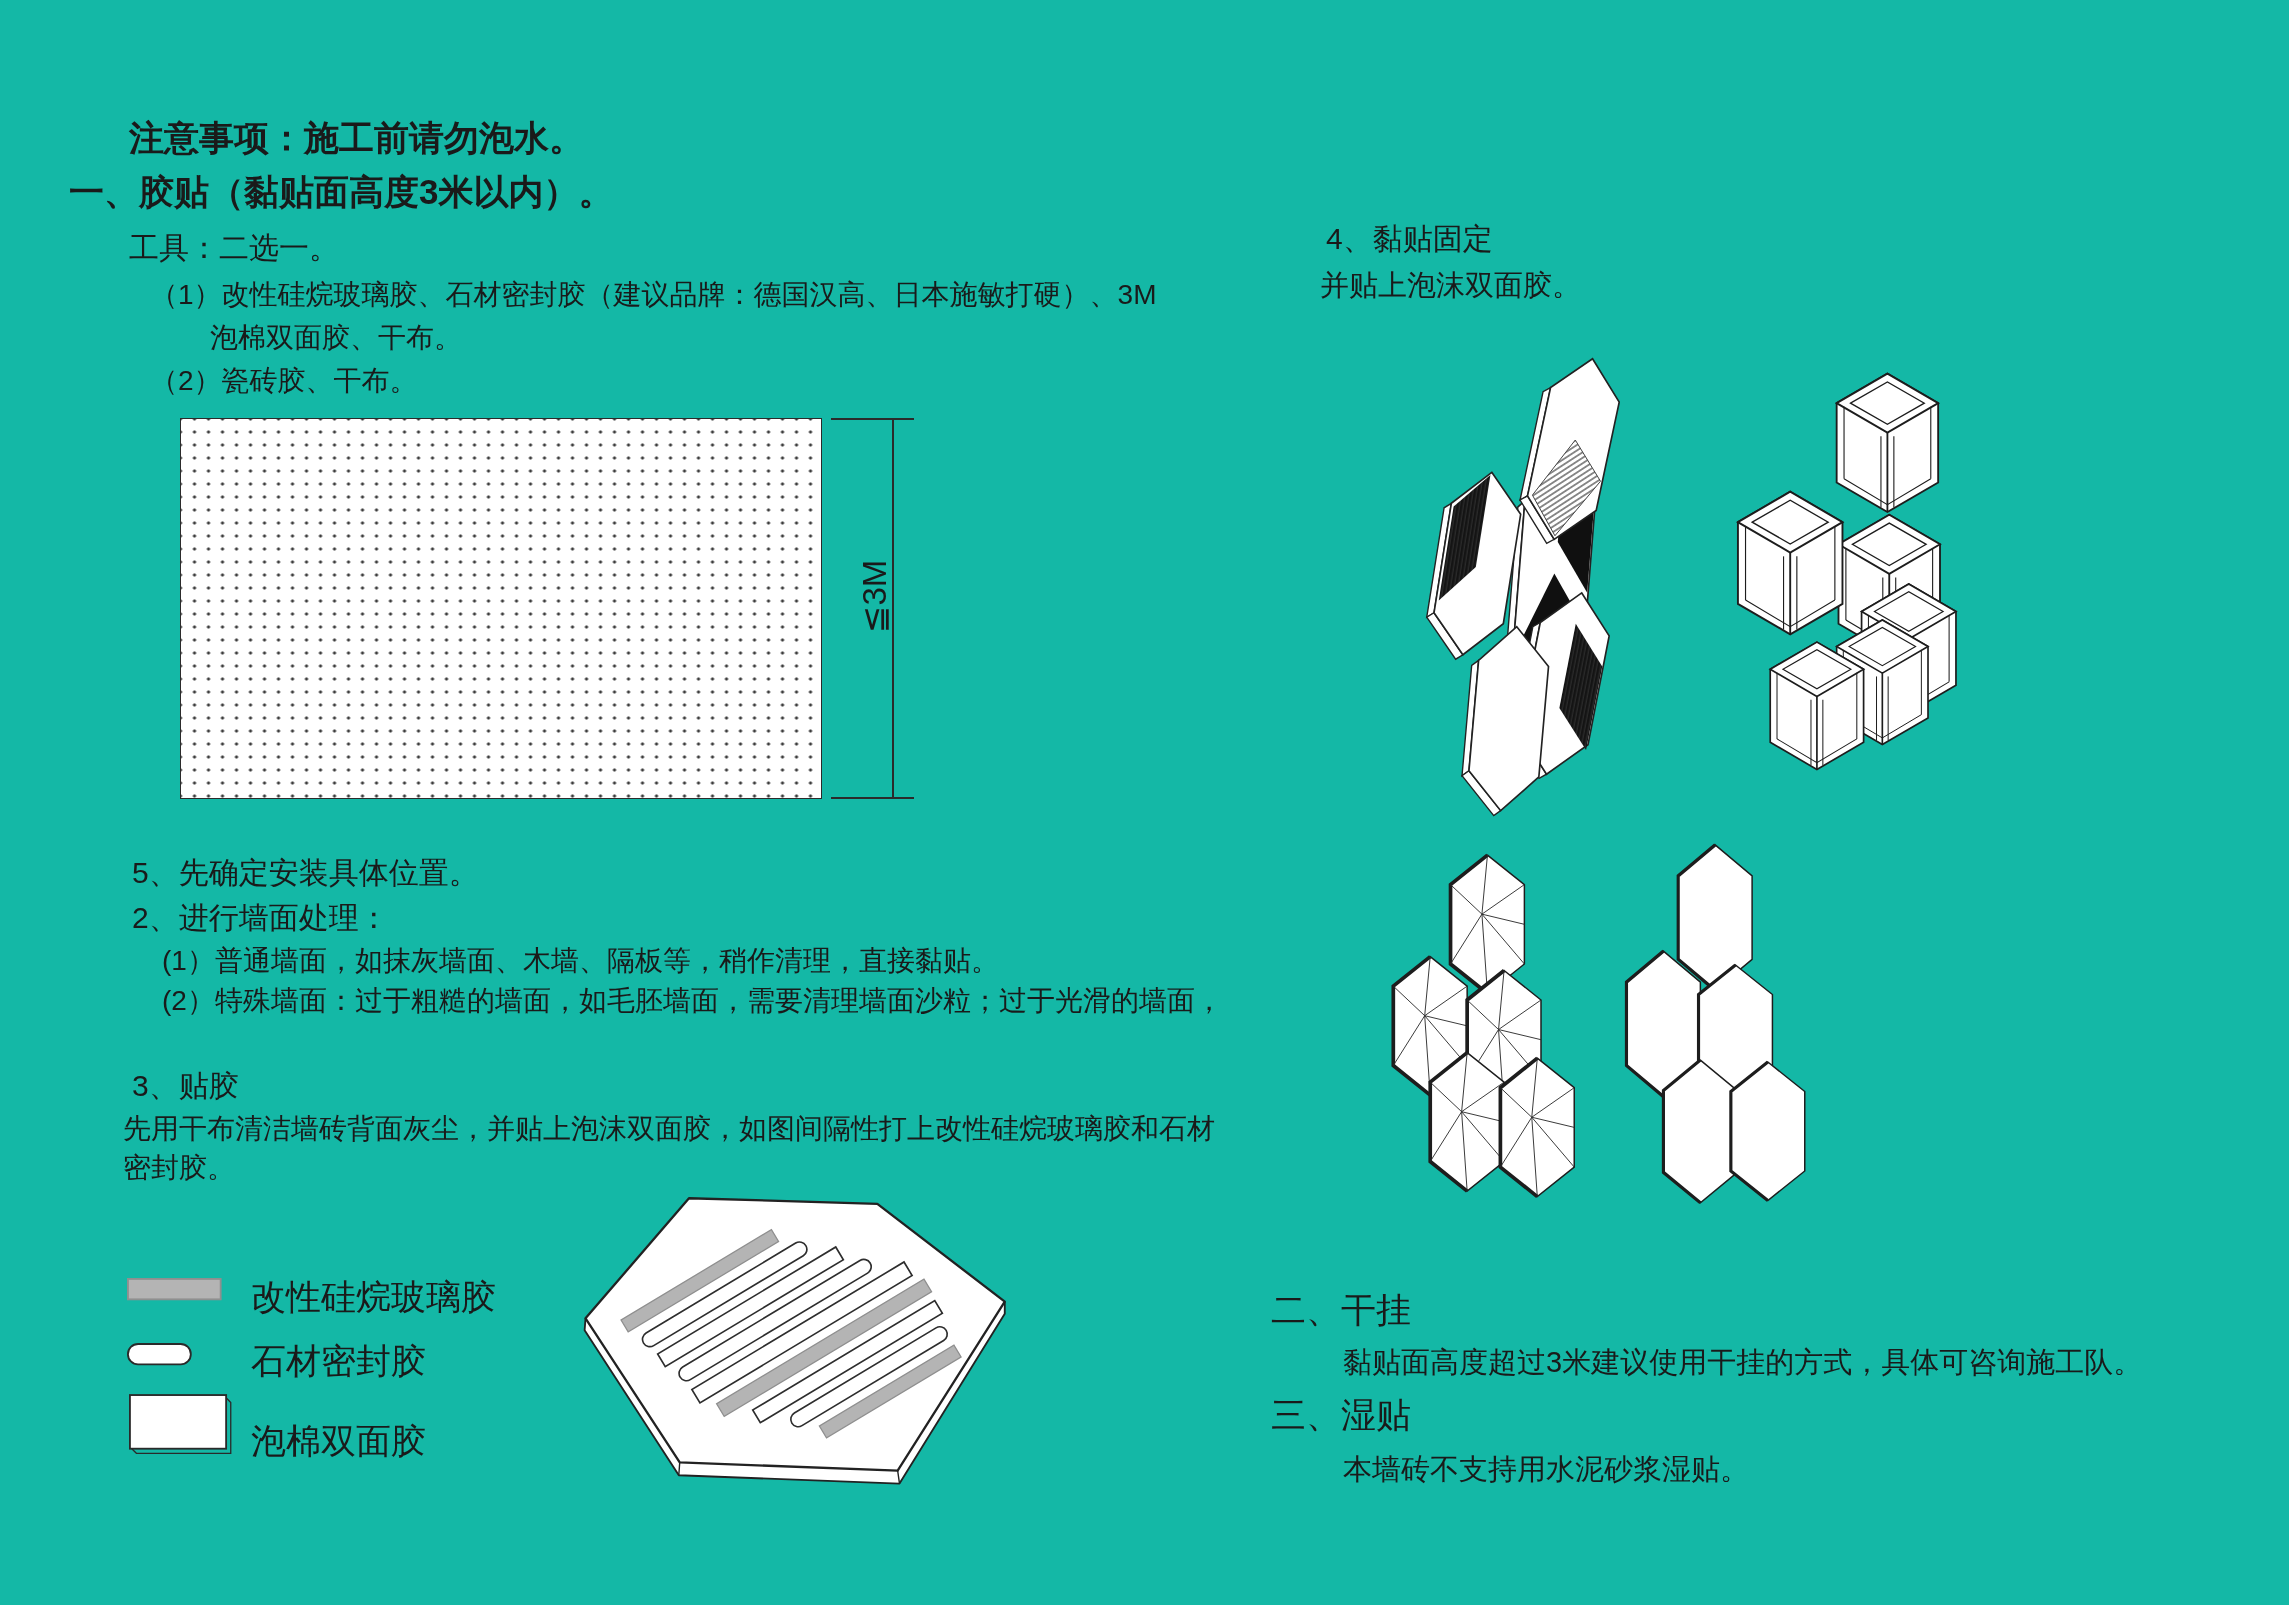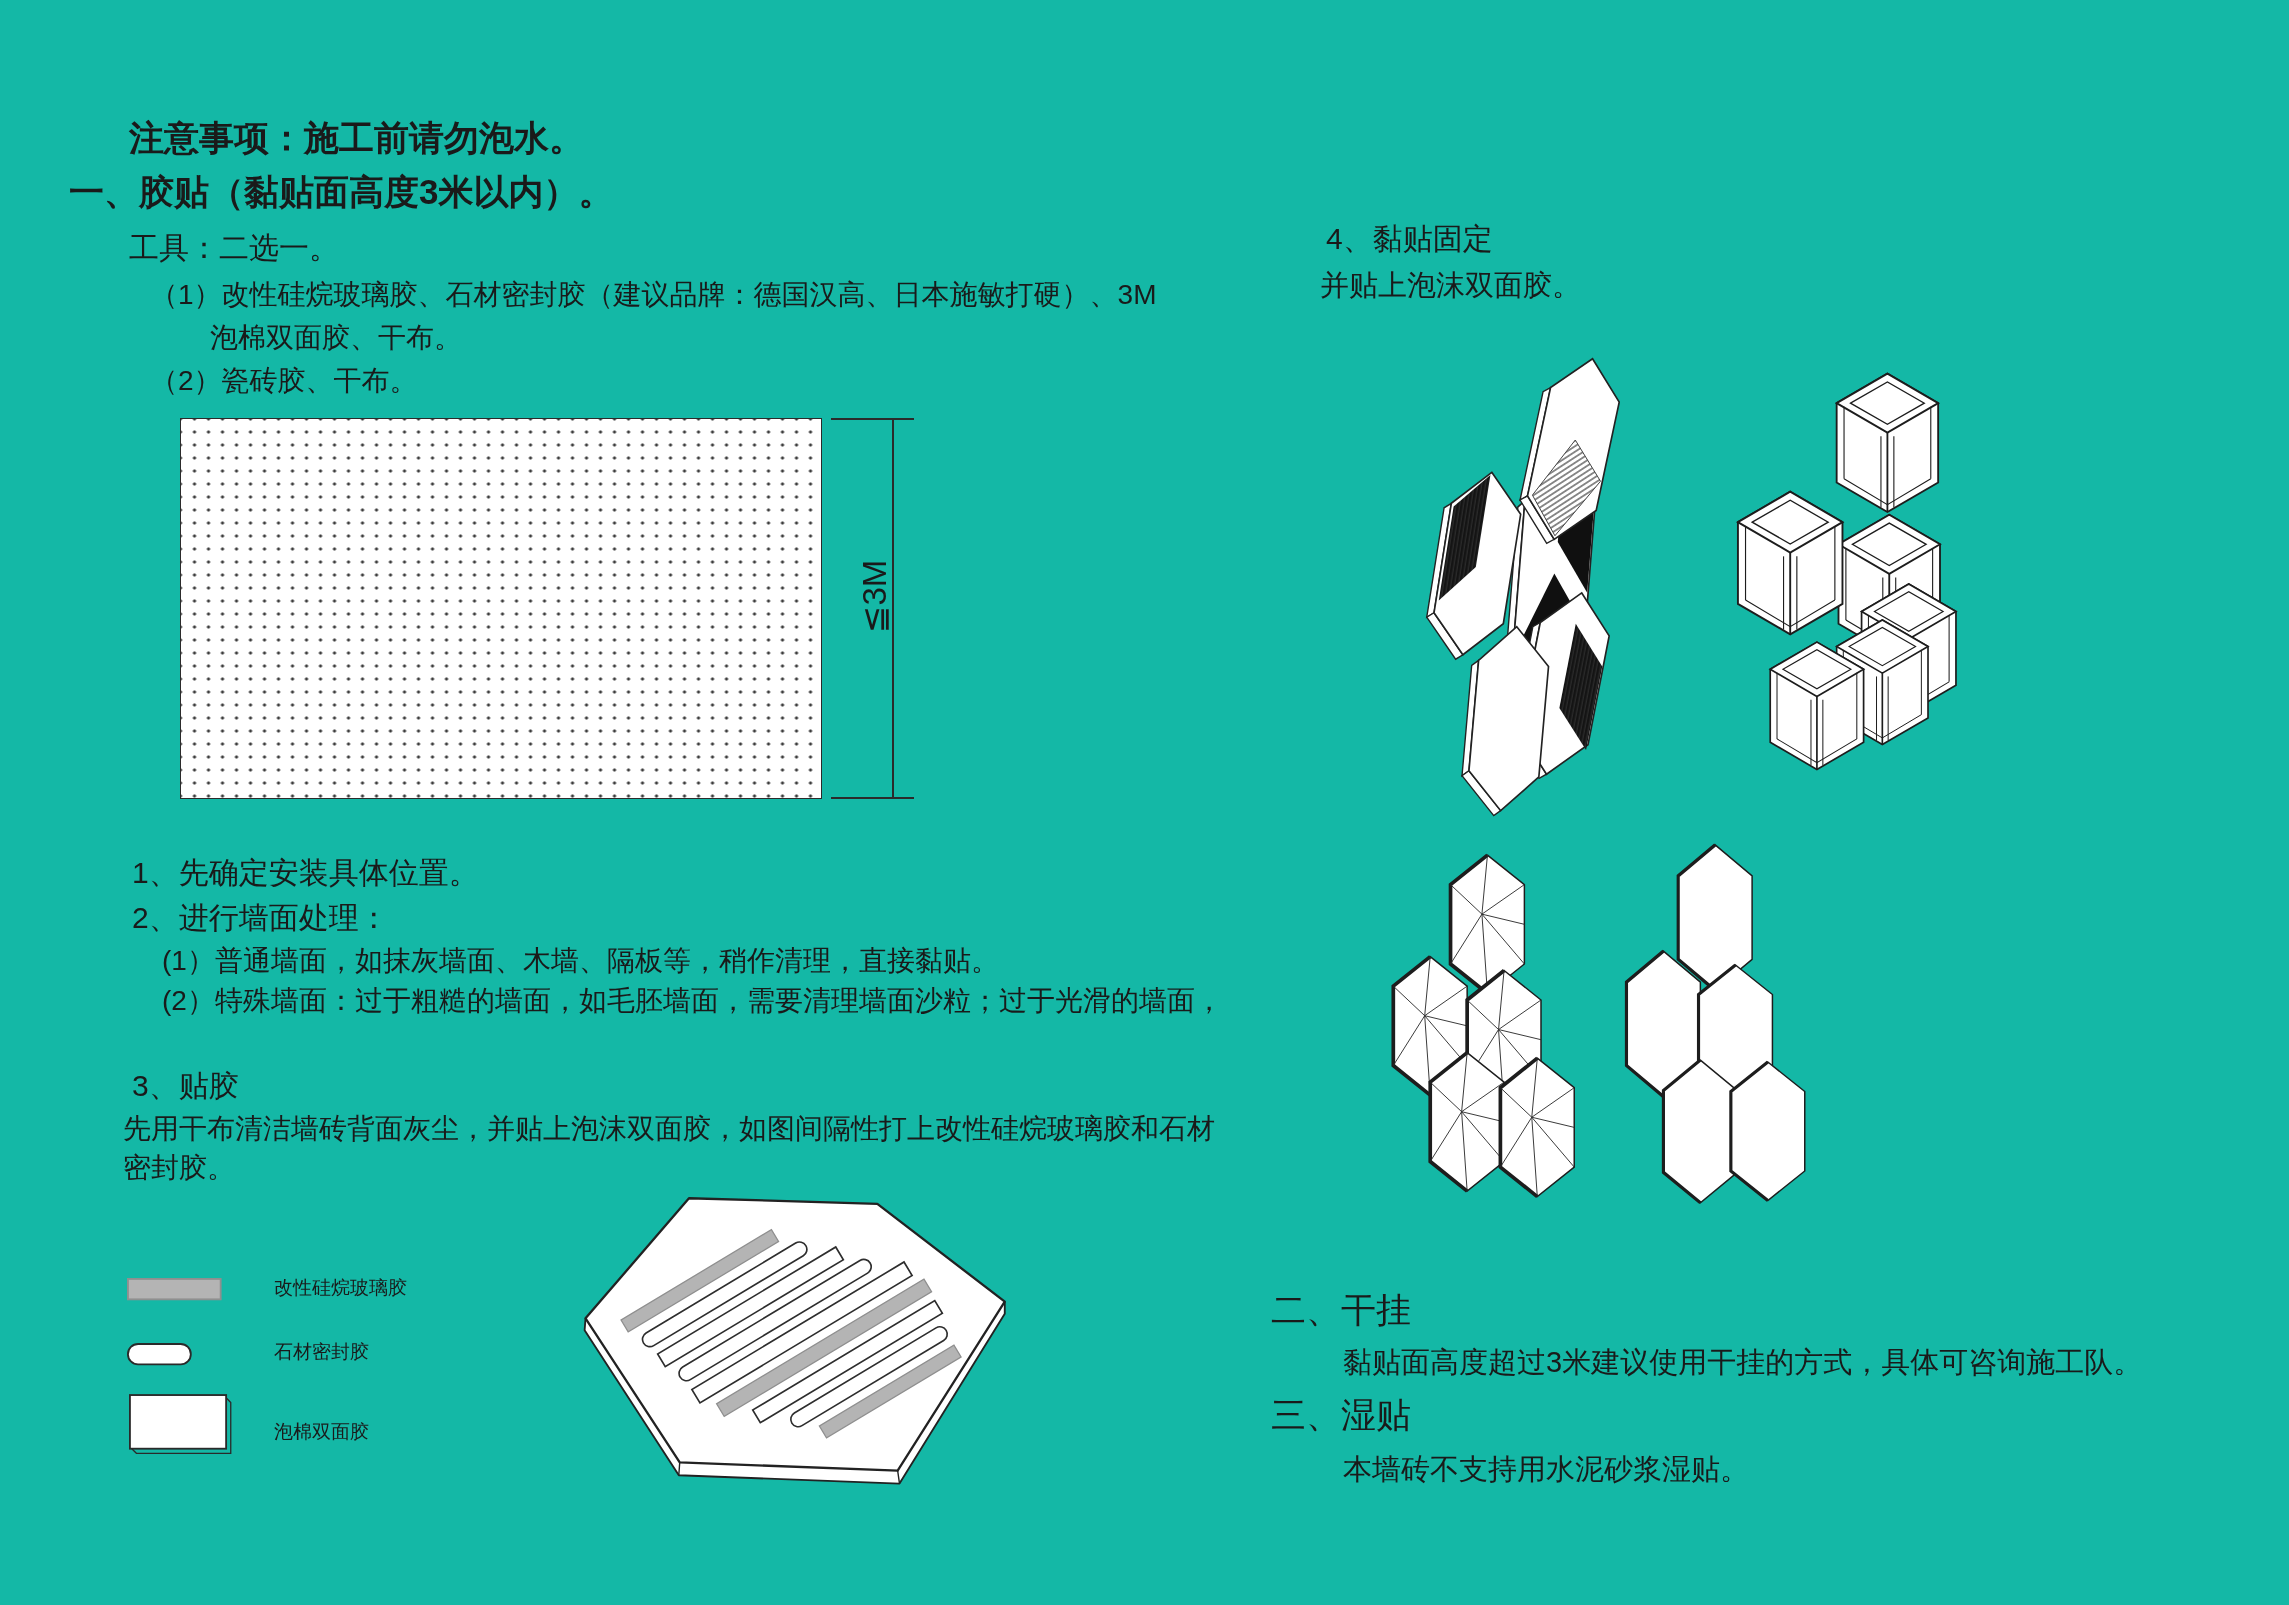--- a/index.html
+++ b/index.html
@@ -6,21 +6,21 @@
   #page{
     position:relative;width:2290px;height:1606px;background:#14b8a6;overflow:hidden;
     font-family:"Liberation Sans","DejaVu Sans",sans-serif;color:#1a1a1a;
   }
   .t{position:absolute;white-space:nowrap;line-height:1.15;}
   .bold{font-weight:700;}
   .fs38{font-size:35px;}
   .fs33{font-size:30px;}
   .fs31{font-size:29px;}
   .fs30{font-size:28px;}
-  .fs29{font-size:19px;margin-left:23px;}
+  .fs29{font-size:35px;}
   
   #wall-rect{
     position:absolute;left:180px;top:418px;width:640px;height:379px;
     border:1.8px solid #2b2b2b;background-color:#fff;
     background-image:radial-gradient(circle,#3c3c3c 1.6px,transparent 1.8px);
     background-size:14px 13px;background-position:6.5px 6.5px;
   }
   .dim-line-v{position:absolute;left:892px;top:418px;width:1.8px;height:381px;background:#2b2b2b;}
   .dim-tick{position:absolute;left:831px;width:83px;height:1.8px;background:#2b2b2b;}
   #dim-label{position:absolute;left:805px;top:577px;width:138px;text-align:center;
@@ -38,21 +38,21 @@
   <div class="t fs30" style="left:150px;top:279px;">（1）改性硅烷玻璃胶、石材密封胶（建议品牌：德国汉高、日本施敏打硬）、3M</div>
   <div class="t fs30" style="left:210px;top:322px;">泡棉双面胶、干布。</div>
   <div class="t fs30" style="left:150px;top:365px;">（2）瓷砖胶、干布。</div>
 
   <div id="wall-rect"></div>
   <div class="dim-line-v"></div>
   <div class="dim-tick" style="top:418px;"></div>
   <div class="dim-tick" style="top:797px;"></div>
   <div id="dim-label">≦3M</div>
 
-  <div class="t fs33" style="left:132px;top:856px;">1、先确定安装具体位置。</div>
+  <div class="t fs33" style="left:132px;top:856px;">5、先确定安装具体位置。</div>
   <div class="t fs33" style="left:132px;top:901px;">2、进行墙面处理：</div>
   <div class="t fs30" style="left:162px;top:945px;">(1）普通墙面，如抹灰墙面、木墙、隔板等，稍作清理，直接黏贴。</div>
   <div class="t fs30" style="left:162px;top:985px;">(2）特殊墙面：过于粗糙的墙面，如毛胚墙面，需要清理墙面沙粒；过于光滑的墙面，</div>
   <div class="t fs33" style="left:132px;top:1069px;">3、贴胶</div>
   <div class="t fs30" style="left:123px;top:1113px;">先用干布清洁墙砖背面灰尘，并贴上泡沫双面胶，如图间隔性打上改性硅烷玻璃胶和石材</div>
   <div class="t fs30" style="left:123px;top:1152px;">密封胶。</div>
 
   <svg style="left:127px;top:1278px;" width="102" height="26" viewBox="0 0 110 28">
     <rect x="1" y="1" width="100" height="22" fill="#b4b4b4" stroke="#8f8f8f" stroke-width="2"></rect>
   </svg>

